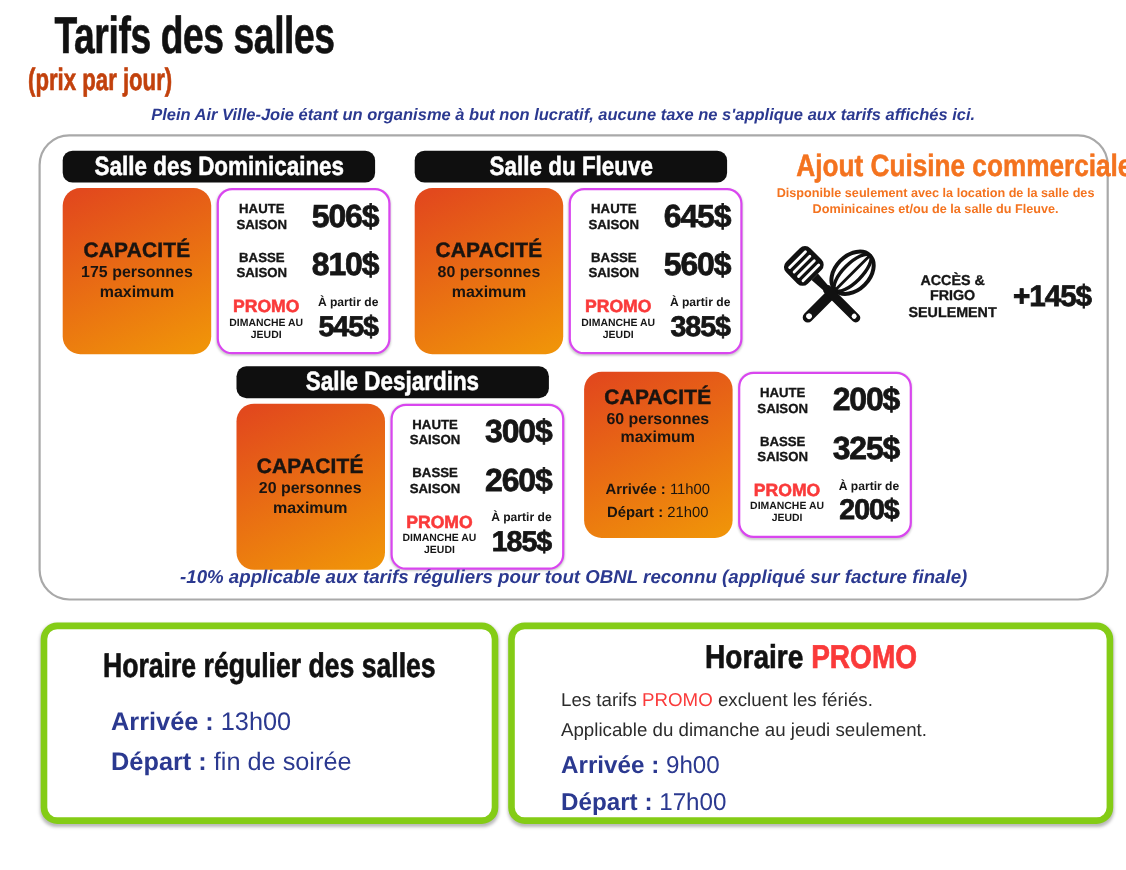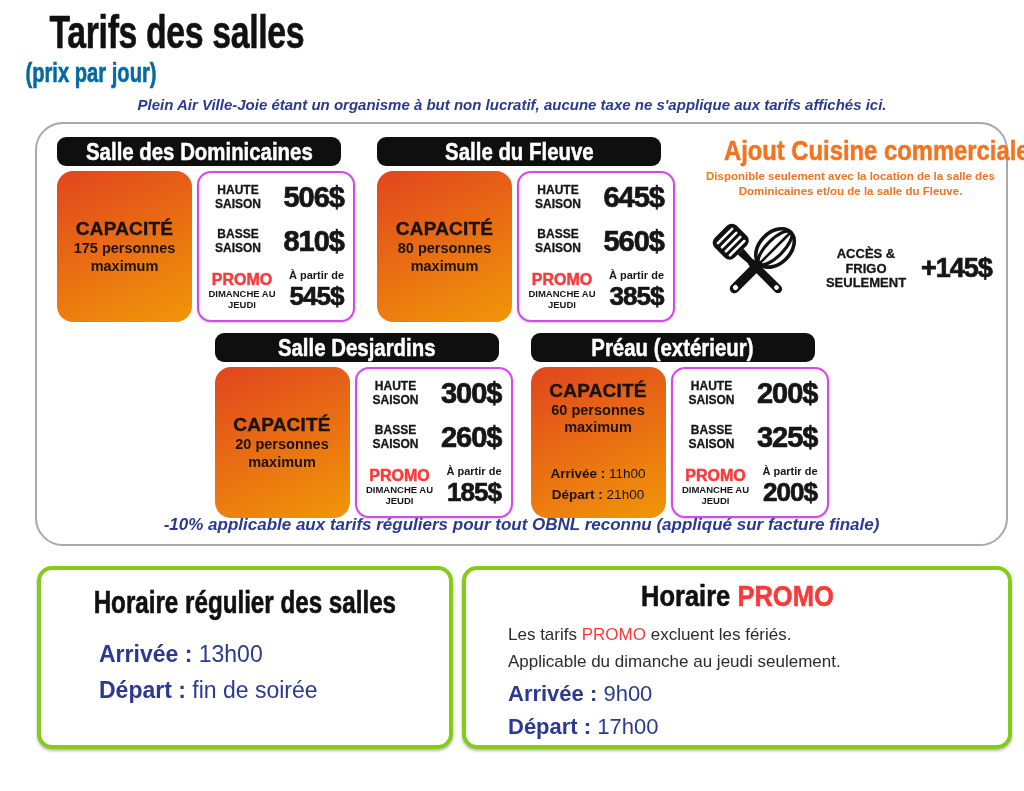--- a/index.html
+++ b/index.html
@@ -7,21 +7,21 @@
     font-family:"Liberation Sans", sans-serif; color:#161616; position:relative; }
 
   .cond { display:inline-block; white-space:nowrap; transform-origin:50% 50%; }
   .cx72 { transform:scaleX(.72); } .cx78 { transform:scaleX(.78); }
   .cx85 { transform:scaleX(.85); }
   .heavy { -webkit-text-stroke:.6px currentColor; }
 
   
   .header { position:absolute; top:8px; left:0; width:100%; }
   .main-title { font-size:47px; font-weight:700; line-height:1.02; color:#111; letter-spacing:-.5px; }
-  .sub-title  { font-size:28px; font-weight:700; color:#0369a1; margin-top:1px; }
+  .sub-title  { font-size:28px; font-weight:700; color:#c2410c; margin-top:1px; }
   .tax-note { position:absolute; top:96px; left:0; width:100%; text-align:center;
     color:#2b3990; font-size:15px; font-weight:700; font-style:italic; }
 
   
   .panel { position:absolute; left:35px; top:122px; width:973px; height:424px;
     border:2.5px solid #a9a9a9; border-radius:28px; background:#fff; }
   .row1 { position:absolute; left:20px; top:13px; display:flex; gap:22px; }
   .row2 { position:absolute; left:0; top:209px; width:100%; display:flex; justify-content:center; gap:18px; }
 
   .salle { width:298px; }
@@ -64,21 +64,21 @@
   .cuisine-row { display:flex; align-items:center; justify-content:flex-end; gap:4px; }
   .cuisine-label { font-size:13px; font-weight:700; line-height:1.12; width:102px; text-align:center;
     -webkit-text-stroke:.3px #161616; }
   .cuisine-price { font-size:27px; font-weight:700; letter-spacing:-1px; -webkit-text-stroke:.7px #141414; }
 
   .discount-note { position:absolute; left:0; bottom:9px; width:100%; text-align:center;
     color:#2b3990; font-size:17px; font-weight:700; font-style:italic; }
 
   
   .card { position:absolute; top:566px; height:183px; background:#fff;
-    border:4px solid #84cc16; border-radius:15px; box-shadow:0 2px 3px rgba(0,0,0,.28); }
+    border:6px solid #84cc16; border-radius:15px; box-shadow:0 2px 3px rgba(0,0,0,.28); }
   .card-left { left:37px; width:416px; padding-top:15px; }
   .card-right { left:462px; width:550px; padding-top:9px; }
   .card-title { text-align:center; color:#111; font-weight:700; }
   .card-left .card-title { font-size:31px; }
   .card-right .card-title { font-size:30px; }
   .red { color:#fa3a3a; }
   .sched-left { margin:16px 0 0 58px; line-height:1.55; }
   .sched-left .s-label, .sched-right .s-label { color:#2b3990; font-weight:700; }
   .sched-left .s-value, .sched-right .s-value { color:#2b3990; font-weight:400; }
   .sched-left div { font-size:23px; }
@@ -230,23 +230,20 @@
             <div class="promo-price-col">
               <div class="from-label">À partir de</div>
               <div class="price-value">185$</div>
             </div>
           </div>
         </div>
       </div>
     </section>
 
     <section class="salle">
-      <div class="banner">
-        <span class="cond cx85">Préau (extérieur)</span>
-      </div>
       <div class="salle-content">
         <div class="capacity-box preau">
           <div class="capacity-title">CAPACITÉ</div>
           <div class="capacity-sub">60 personnes maximum</div>
           <div class="times">
             <div><span class="t-label">Arrivée :</span> <span class="t-value">11h00</span></div>
             <div><span class="t-label">Départ :</span> <span class="t-value">21h00</span></div>
           </div>
         </div>
         <div class="price-card">

